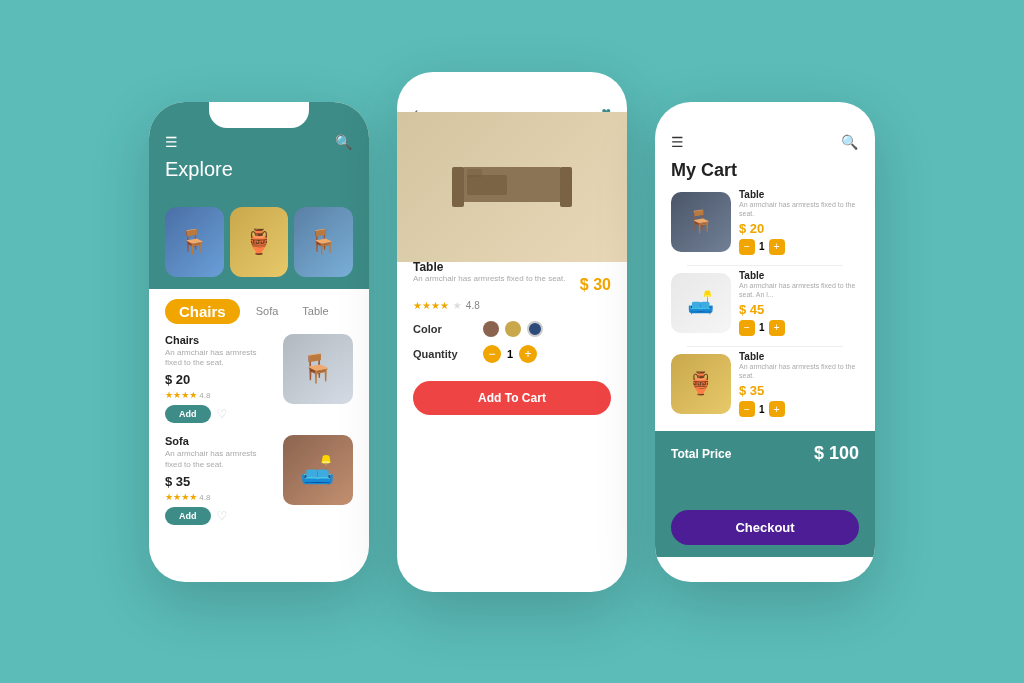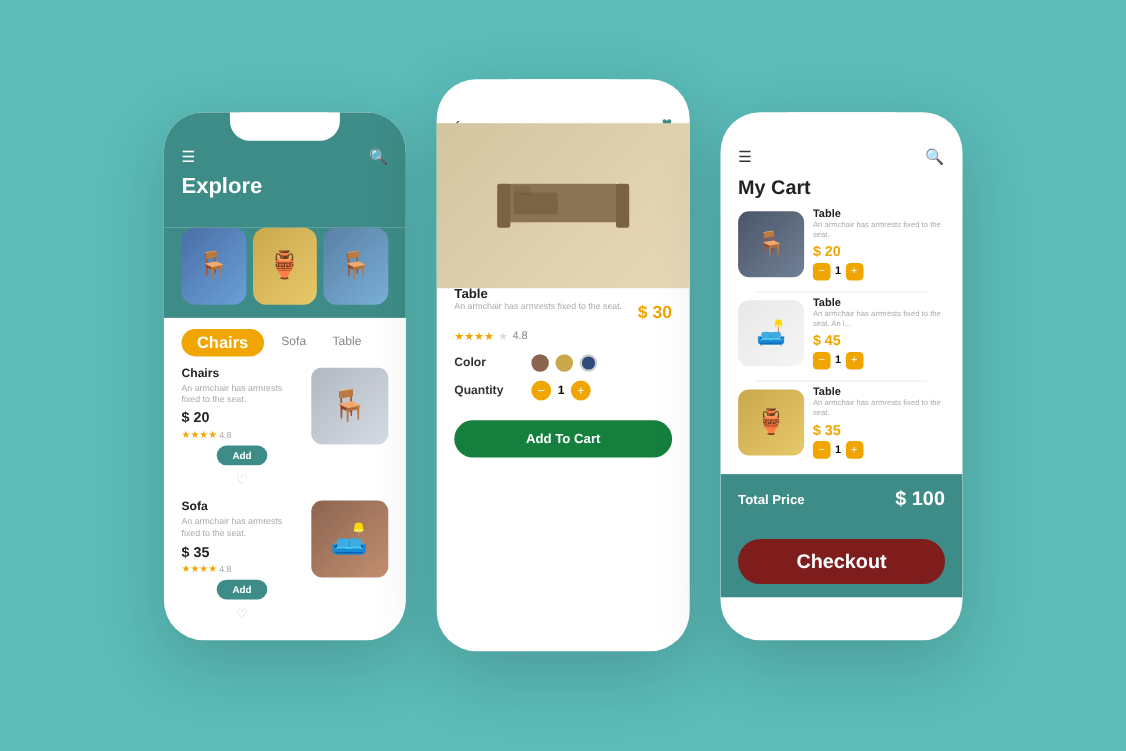--- a/index.html
+++ b/index.html
@@ -72,21 +72,21 @@
 
     .phone-1 .header-icons {
       display: flex;
       justify-content: space-between;
       align-items: center;
       margin-bottom: 8px;
     }
 
     .phone-1 .explore-title {
       font-size: 20px;
-      font-weight: 700;
+      font-weight: 400;
       color: white;
       margin-bottom: 10px;
     }
 
     .phone-1 .banner-images {
       display: flex;
       gap: 6px;
       padding: 0 16px 12px;
       background: #3d8c87;
     }
@@ -183,21 +183,20 @@
       padding: 4px 14px;
       font-size: 9px;
       font-weight: 600;
       cursor: pointer;
     }
 
     .product-actions {
       display: flex;
       align-items: center;
       gap: 6px;
-      flex-direction: column;
     }
 
     .heart-btn { color: #ccc; font-size: 12px; cursor: pointer; }
 
     .product-image {
       width: 70px;
       height: 70px;
       border-radius: 10px;
       overflow: hidden;
       flex-shrink: 0;
@@ -299,21 +298,21 @@
       cursor: pointer;
       display: flex;
       align-items: center;
       justify-content: center;
       line-height: 1;
     }
 
     .qty-val { font-size: 11px; font-weight: 600; }
 
     .btn-add-cart {
-      background: #15803d;
+      background: #ef4444;
       color: white;
       border: none;
       border-radius: 20px;
       padding: 10px;
       width: 100%;
       font-size: 12px;
       font-weight: 600;
       cursor: pointer;
       margin: 10px 0;
     }
@@ -430,29 +429,30 @@
       font-weight: 600;
     }
 
     .total-price {
       color: white;
       font-size: 18px;
       font-weight: 700;
     }
 
     .btn-checkout {
-      background: #7f1d1d;
+      background: #4c1d95;
       color: white;
       border: none;
       border-radius: 20px;
       padding: 10px;
       width: 100%;
-      font-size: 18px;
+      font-size: 13px;
       font-weight: 700;
       cursor: pointer;
+      margin-top: 20px;
     }
 
     
     .icon-menu { font-size: 14px; color: white; cursor: pointer; }
     .icon-search { font-size: 14px; color: white; cursor: pointer; }
     .icon-back { font-size: 16px; color: #555; cursor: pointer; }
     .icon-heart { font-size: 16px; color: #3d8c87; cursor: pointer; }
     .icon-menu-dark { font-size: 14px; color: #333; cursor: pointer; }
     .icon-search-dark { font-size: 14px; color: #333; cursor: pointer; }
   </style>

